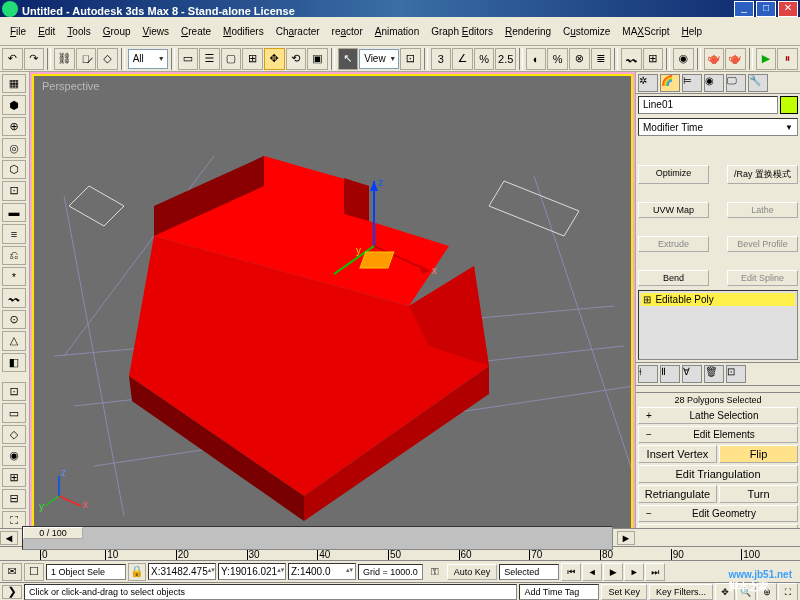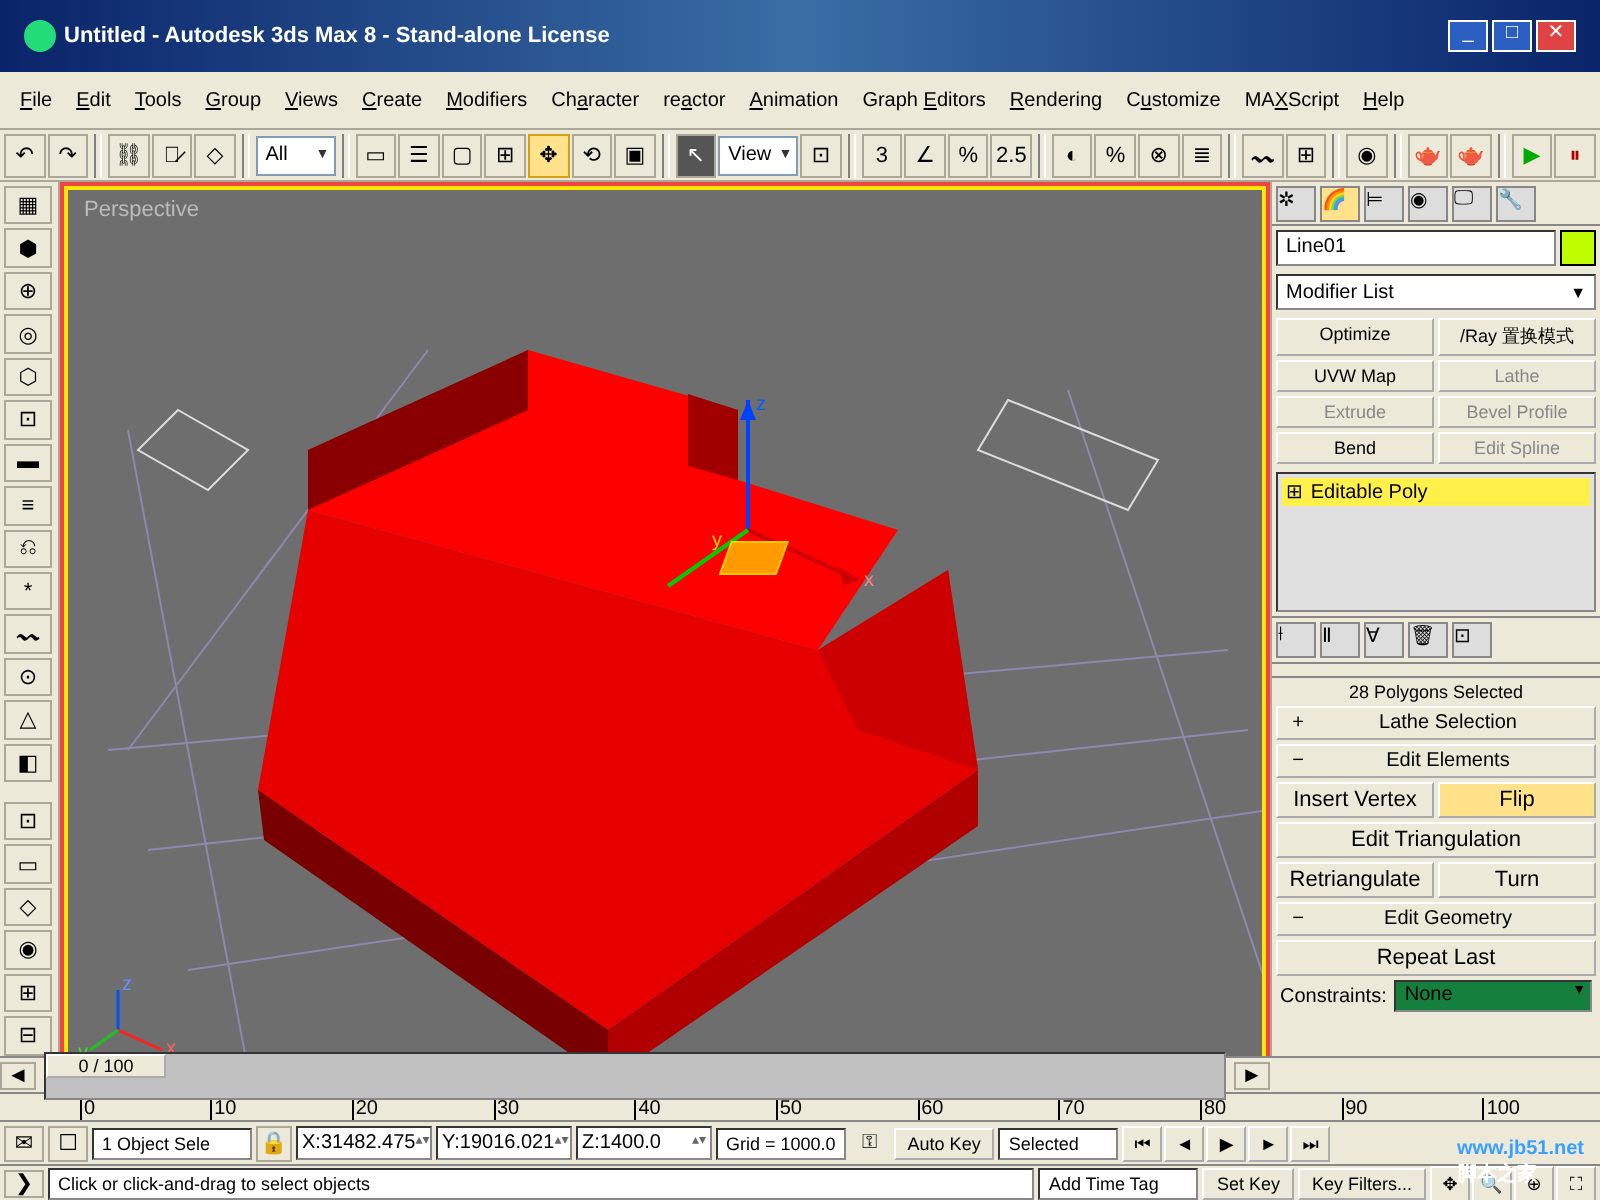--- a/index.html
+++ b/index.html
@@ -1,19 +1,19 @@
 <!DOCTYPE html>
 <html><head>
 <meta charset="utf-8">
 <style>
 * { margin: 0; padding: 0; box-sizing: border-box; font-family: 'Tahoma', sans-serif; font-size: 10px; }
 body { background: #c0c0c0; overflow: hidden; width: 800px; height: 600px; position: relative; }
 
 
-.titlebar { height: 36px; background: linear-gradient(to right, #0a246a, #3a6ea5, #0a246a); display: flex; align-items: center; color: #fff; padding: 0 12px; }
+.titlebar { height: 17px; background: linear-gradient(to right, #0a246a, #3a6ea5, #0a246a); display: flex; align-items: flex-end; color: #fff; padding: 0 2px; }
 .titlebar-icon { width: 16px; height: 16px; background: #2d7; border-radius: 8px; margin-right: 4px; }
 .titlebar-text { flex: 1; font-weight: bold; font-size: 11px; }
 .win-btns { display: flex; gap: 2px; }
 .win-btn { width: 20px; height: 16px; background: #2c5fc2; border: 1px solid #fff; color: #fff; text-align: center; line-height: 12px; font-size: 10px; }
 .win-btn.close { background: #e04343; }
 
 
 .menubar { height: 29px; background: #ece9d8; display: flex; align-items: center; padding: 0 4px; border-bottom: 1px solid #aca899; }
 .menubar span { padding: 2px 6px; cursor: pointer; }
 .menubar span u { text-decoration: underline; }
@@ -24,37 +24,37 @@
 .tbtn.active { background: #ffe28a; border: 1px solid #d4a017; }
 .tsep { width: 4px; height: 22px; border-left: 1px solid #808080; border-right: 1px solid #fff; margin: 0 2px; }
 .tdropdown { height: 20px; background: #fff; border: 1px solid #7f9db9; padding: 0 14px 0 4px; display: flex; align-items: center; font-size: 10px; position: relative; min-width: 40px; }
 .tdropdown::after { content: '▼'; position: absolute; right: 2px; font-size: 7px; color: #333; }
 
 
 .main { display: flex; height: 460px; }
 .left-tools { width: 30px; background: #ece9d8; border-right: 1px solid #aca899; display: flex; flex-direction: column; gap: 2px; padding: 2px; }
 .left-tools .tbtn { width: 24px; height: 20px; }
 
-.viewport-area { flex: 1; background: #ef4444; position: relative; padding-left: 10px; }
+.viewport-area { flex: 1; background: #f9a8d4; position: relative; padding-left: 10px; }
 .viewport-border { position: absolute; inset: 2px; border: 2px solid #ffe600; background: #6e6e6e; }
 .vp-label { position: absolute; top: 4px; left: 8px; color: #bbb; font-size: 11px; }
 
 .right-panel { width: 165px; background: #ece9d8; border-left: 1px solid #aca899; display: flex; flex-direction: column; overflow: hidden; }
 .tab-icons { height: 22px; display: flex; border-bottom: 1px solid #888; padding: 2px; gap: 2px; }
 .tab-icon { width: 20px; height: 18px; border: 1px solid #888; background: #ddd; }
 .tab-icon.active { background: #ffe28a; }
 
 .obj-name-row { display: flex; padding: 2px; gap: 2px; }
 .obj-name { flex: 1; background: #fff; border: 1px inset #888; padding: 2px 4px; }
 .color-swatch { width: 18px; height: 18px; background: #c0ff00; border: 1px solid #000; }
 
 .modifier-list { margin: 2px; background: #fff; border: 1px inset #888; padding: 2px 4px; height: 18px; display: flex; align-items: center; position: relative; }
 .modifier-list::after { content: '▼'; position: absolute; right: 4px; font-size: 8px; }
 
-.btn-grid { display: grid; grid-template-columns: 1fr 1fr; gap: 2px; padding: 2px; }
+.btn-grid { display: grid; grid-template-columns: 1fr 1fr; gap: 18px; padding: 2px; margin-top: 25px; }
 .panel-btn { background: #ece9d8; border: 1px outset #fff; padding: 2px; text-align: center; font-size: 9px; cursor: pointer; }
 .panel-btn.disabled { color: #888; }
 
 .stack-list { margin: 2px; background: #e0e0e0; border: 1px inset #888; height: 70px; padding: 2px; }
 .stack-item { background: #fff04a; padding: 1px 2px; display: flex; align-items: center; gap: 4px; }
 .stack-icon-row { display: flex; gap: 2px; padding: 2px; border-top: 1px solid #888; border-bottom: 1px solid #888; }
 .stack-icon { width: 20px; height: 18px; border: 1px solid #888; background: #ddd; }
 
 .rollout-header { background: #ece9d8; border: 1px outset #fff; padding: 2px 4px; display: flex; align-items: center; margin: 2px; font-size: 9px; }
 .rollout-header .pm { width: 12px; text-align: center; }
@@ -250,21 +250,21 @@
       <div class="tab-icon active">🌈</div>
       <div class="tab-icon">⊨</div>
       <div class="tab-icon">◉</div>
       <div class="tab-icon">🖵</div>
       <div class="tab-icon">🔧</div>
     </div>
     <div class="obj-name-row">
       <div class="obj-name">Line01</div>
       <div class="color-swatch"></div>
     </div>
-    <div class="modifier-list">Modifier List</div>
+    <div class="modifier-list">Modifier Time</div>
     <div class="btn-grid">
       <div class="panel-btn">Optimize</div>
       <div class="panel-btn">/Ray 置换模式</div>
       <div class="panel-btn">UVW Map</div>
       <div class="panel-btn disabled">Lathe</div>
       <div class="panel-btn disabled">Extrude</div>
       <div class="panel-btn disabled">Bevel Profile</div>
       <div class="panel-btn">Bend</div>
       <div class="panel-btn disabled">Edit Spline</div>
     </div>

